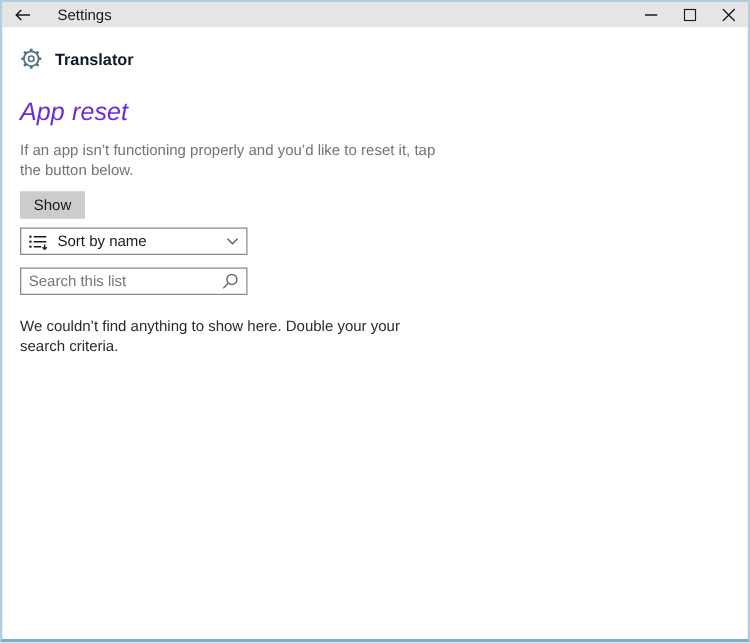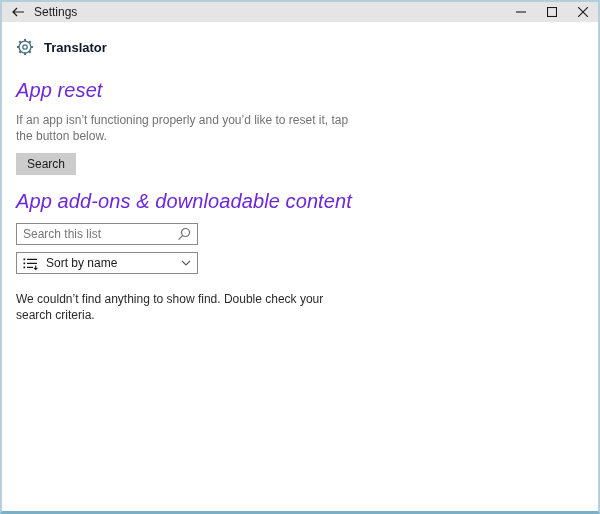--- a/index.html
+++ b/index.html
@@ -23,21 +23,21 @@
     display: flex; align-items: center;
     flex-shrink: 0;
   }
   .tb-btn {
     width: 32px; height: 100%;
     display: flex; align-items: center; justify-content: center;
     background: transparent; border: none; cursor: default;
   }
   .tb-title {
     font-size: 12px; color: #1a1a1a;
-    margin-left: 0;
+    margin-left: 12px;
   }
   .tb-spacer { flex: 1; }
   .tb-ctrl { width: 31px; }
   
   .content {
     flex: 1;
     padding: 16px 15px 0 14px;
     background: #fff;
   }
   .app-header {
@@ -139,33 +139,22 @@
             <circle cx="9" cy="9" r="5.9" stroke-width="1.4"></circle>
             <circle cx="9" cy="9" r="2.2" stroke-width="1.3"></circle>
           </g>
         </svg>
       </span>
       <span class="app-title">Translator</span>
     </div>
 
     <h1 class="section-heading h-reset">App reset</h1>
     <p class="description">If an app isn’t functioning properly and you’d like to reset it, tap the button below.</p>
-    <button class="reset-btn">Search</button>
+    <button class="reset-btn">Show</button>
 
-    <h1 class="section-heading h-addons">App add-ons &amp; downloadable content</h1>
-
-    <div class="control search-box">
-      <input type="text" placeholder="Search this list" style="">
-      <span class="icon">
-        <svg width="14" height="14" viewBox="0 0 14 14">
-          <circle cx="8.5" cy="5.5" r="4" fill="none" stroke="#6b6b6b" stroke-width="1.2"></circle>
-          <line x1="5.6" y1="8.6" x2="1.6" y2="12.6" stroke="#6b6b6b" stroke-width="1.2"></line>
-        </svg>
-      </span>
-    </div>
 
     <div class="control dropdown">
       <span class="icon dd-icon">
         <svg width="16" height="15" viewBox="0 0 16 15">
           <g fill="#1a1a1a">
             <rect x="0.5" y="2.5" width="1.7" height="1.7"></rect>
             <rect x="0.5" y="6.5" width="1.7" height="1.7"></rect>
             <rect x="0.5" y="10.5" width="1.7" height="1.7"></rect>
           </g>
           <path d="M4 3.4h10M4 7.4h10M4 11.4h6" stroke="#1a1a1a" stroke-width="1.2" fill="none"></path>
@@ -174,17 +163,27 @@
       </span>
       <span>Sort by name</span>
       <span class="grow"></span>
       <span class="icon">
         <svg width="10" height="6" viewBox="0 0 10 6">
             <path d="M1 1l4 4 4-4" fill="none" stroke="#5a5a5a" stroke-width="1.1"></path>
           </svg>
       </span>
     </div>
 
+    <div class="control search-box">
+      <input type="text" placeholder="Search this list" style="">
+      <span class="icon">
+        <svg width="14" height="14" viewBox="0 0 14 14">
+          <circle cx="8.5" cy="5.5" r="4" fill="none" stroke="#6b6b6b" stroke-width="1.2"></circle>
+          <line x1="5.6" y1="8.6" x2="1.6" y2="12.6" stroke="#6b6b6b" stroke-width="1.2"></line>
+        </svg>
+      </span>
+    </div>
 
-    <p class="empty-message">We couldn’t find anything to show find. Double check your search criteria.</p>
+
+    <p class="empty-message">We couldn’t find anything to show here. Double your your search criteria.</p>
 
   </div>
 </div>
 
 </body></html>

